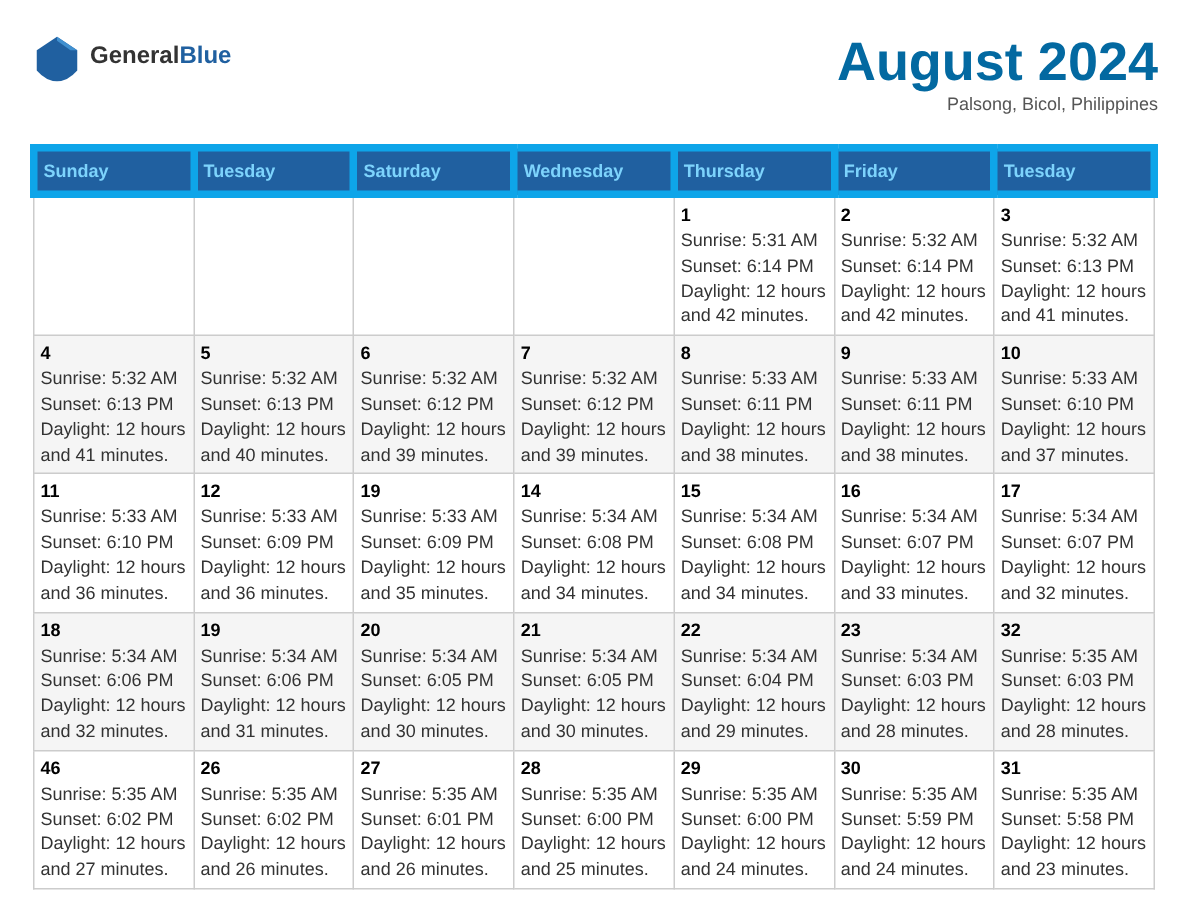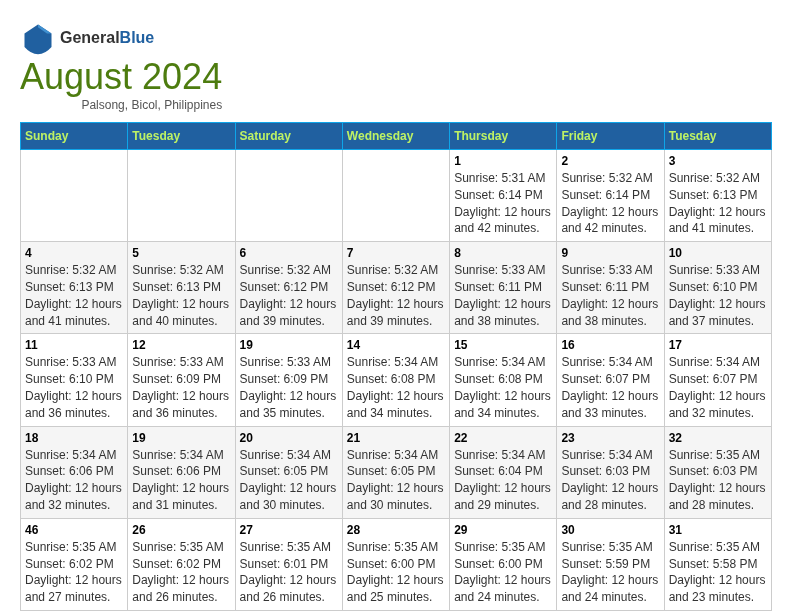--- a/index.html
+++ b/index.html
@@ -7,56 +7,55 @@
       font-family: Arial, sans-serif;
       background: #fff;
       width: 792px;
       min-height: 612px;
       padding: 20px;
     }
     .header {
       display: flex;
       justify-content: space-between;
       align-items: flex-start;
-      margin-bottom: 10px;
-      flex-direction: column;
+      margin-bottom: 20px;
     }
     .logo {
       display: flex;
       align-items: center;
       gap: 4px;
     }
     .logo-icon {
       width: 36px;
       height: 36px;
     }
     .title-block {
       text-align: right;
     }
     .month-year {
       font-size: 36px;
-      font-weight: normal;
-      color: #4d7c0f;
+      font-weight: bold;
+      color: #0369a1;
     }
     .location {
       font-size: 12px;
       color: #555;
     }
     table {
       width: 100%;
       border-collapse: collapse;
       font-size: 11px;
     }
     thead tr th {
       background-color: #2060a0;
-      color: #bef264;
+      color: #7dd3fc;
       padding: 6px 4px;
       text-align: left;
       font-size: 12px;
-      border: 1px solid #0ea5e9;
+      border: 5px solid #0ea5e9;
     }
     tbody tr td {
       border: 1px solid #ccc;
       vertical-align: top;
       padding: 4px;
       width: calc(100% / 7);
       min-height: 80px;
       background: #fff;
     }
     tbody tr:nth-child(even) td {

